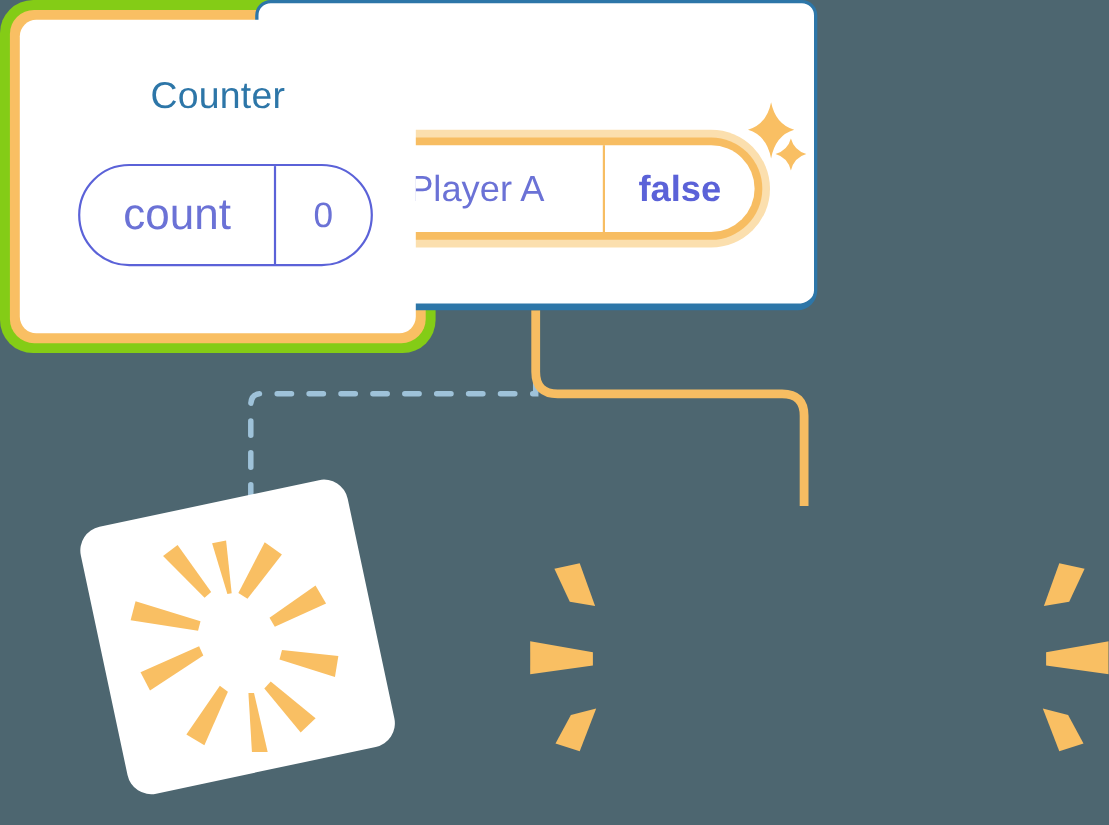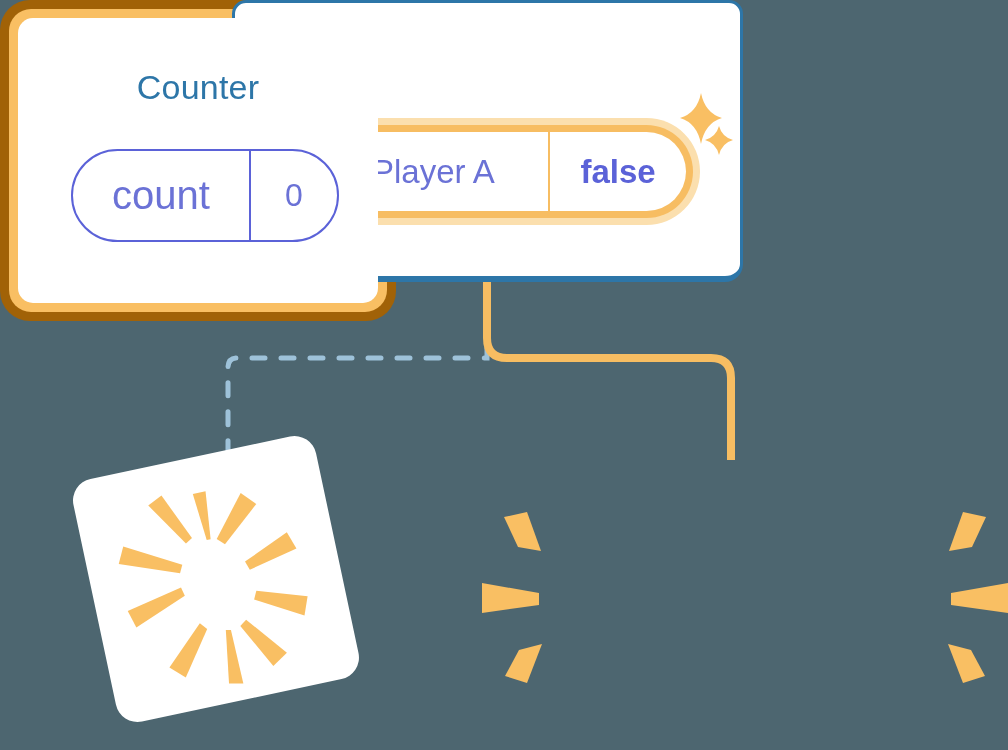--- a/index.html
+++ b/index.html
@@ -49,21 +49,21 @@
     border-top-right-radius: 14px;
   }
 
   
   #counter-card {
     left: 556px;
     top: 447px;
     width: 378px;
     height: 303px;
     border-radius: 30px;
-    background: #a16207;
+    background: #84cc16;
     padding: 9px;
     text-decoration: underline;
   }
   #counter-card-inner {
     width: 100%;
     height: 100%;
     box-sizing: border-box;
     background: #f9bf63;
     border-radius: 22px;
     padding: 9px;

